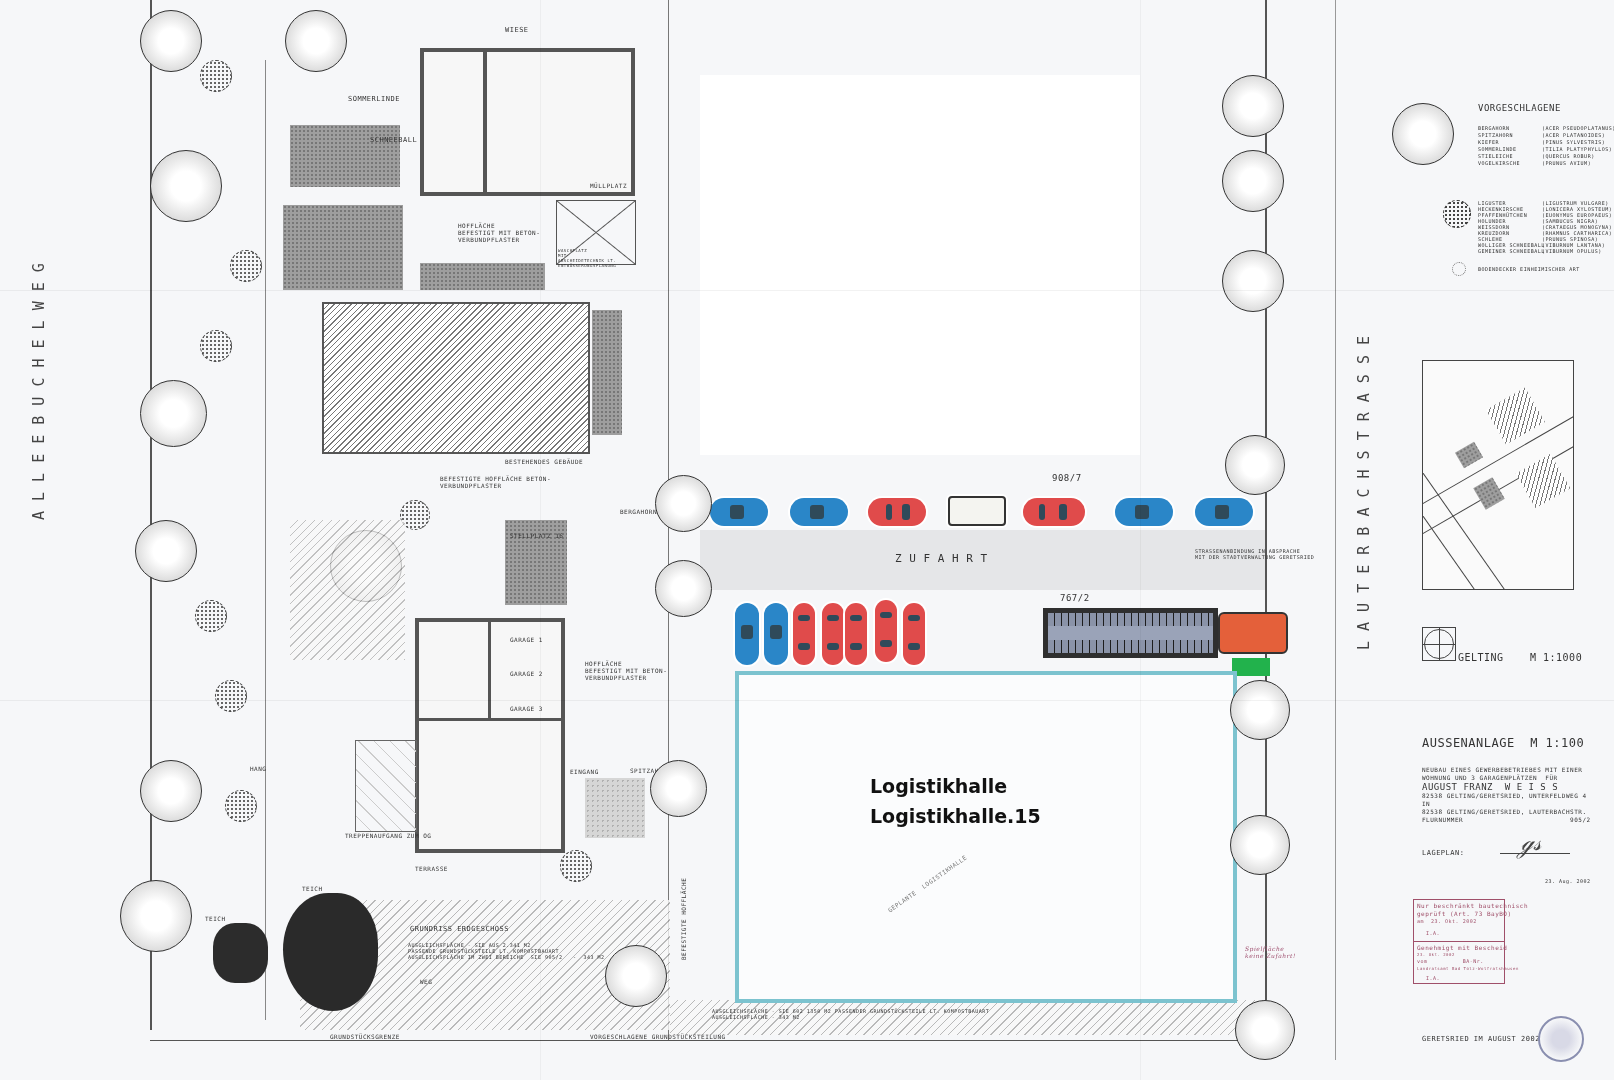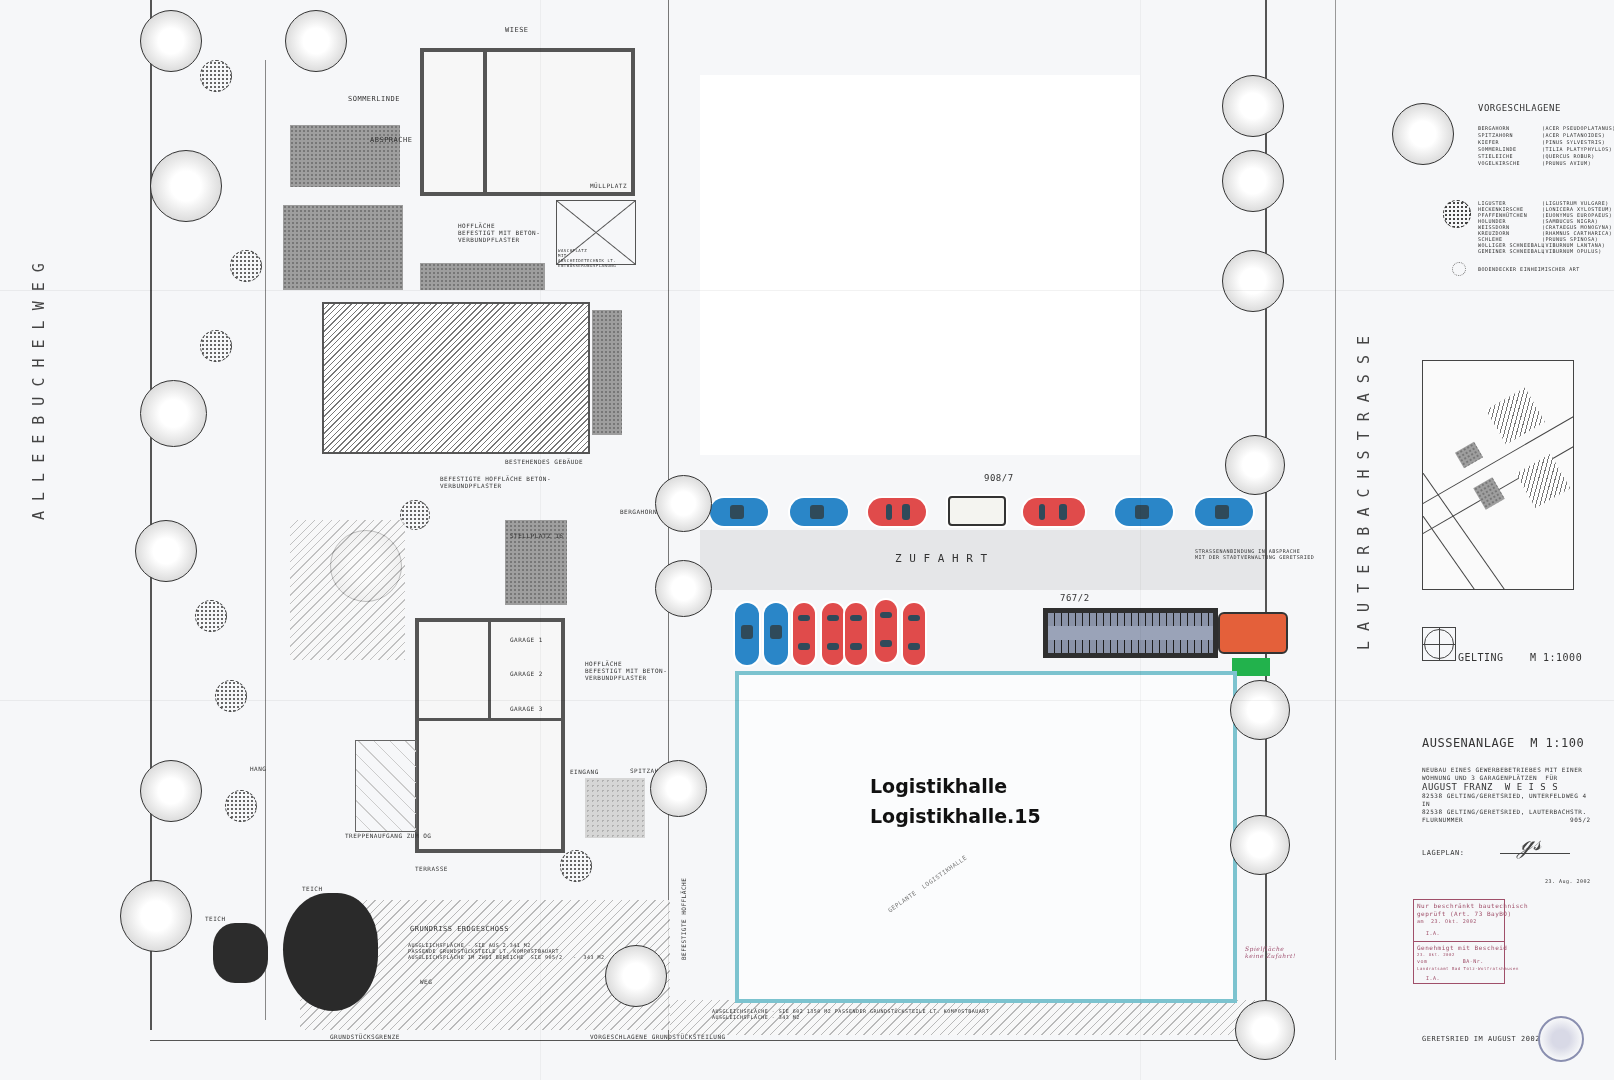--- a/index.html
+++ b/index.html
@@ -52,21 +52,21 @@
   <div class="tree" style="left:200px;top:330px;width:30px;height:30px;background:radial-gradient(#666 1px,transparent 1.5px);background-size:4px 4px;border:1px dashed #444;"></div>
   <div class="tree" style="left:195px;top:600px;width:30px;height:30px;background:radial-gradient(#666 1px,transparent 1.5px);background-size:4px 4px;border:1px dashed #444;"></div>
   <div class="tree" style="left:215px;top:680px;width:30px;height:30px;background:radial-gradient(#666 1px,transparent 1.5px);background-size:4px 4px;border:1px dashed #444;"></div>
   <div class="tree" style="left:225px;top:790px;width:30px;height:30px;background:radial-gradient(#666 1px,transparent 1.5px);background-size:4px 4px;border:1px dashed #444;"></div>
   <div class="tree" style="left:400px;top:500px;width:28px;height:28px;background:radial-gradient(#666 1px,transparent 1.5px);background-size:4px 4px;border:1px dashed #444;"></div>
   <div class="tree" style="left:560px;top:850px;width:30px;height:30px;background:radial-gradient(#666 1px,transparent 1.5px);background-size:4px 4px;border:1px dashed #444;"></div>
 
   <div class="abs stipple" style="left:290px;top:125px;width:110px;height:62px;"></div>
   <div class="abs stipple" style="left:283px;top:205px;width:120px;height:85px;"></div>
   <div class="abs stipple" style="left:420px;top:263px;width:125px;height:27px;"></div>
-  <div class="txt small" style="left:370px;top:136px;">ABSPRACHE</div>
+  <div class="txt small" style="left:370px;top:136px;">SCHNEEBALL</div>
   <div class="txt small" style="left:348px;top:95px;">SOMMERLINDE</div>
 
   <div class="abs wall" style="left:420px;top:48px;width:215px;height:148px;"></div>
   <div class="abs" style="left:483px;top:48px;width:4px;height:148px;background:#555;"></div>
   <div class="abs wall" style="left:556px;top:200px;width:80px;height:65px;border-width:1px;background:linear-gradient(to top right,transparent 49%,#555 50%,transparent 51%),linear-gradient(to bottom right,transparent 49%,#555 50%,transparent 51%);"></div>
   <div class="txt tiny" style="left:558px;top:248px;font-size:4px;">WASCHPLATZ
 MIT
 ABSCHEIDETECHNIK LT.
 ENTWÄSSERUNGSPLANUNG</div>
   <div class="txt small" style="left:505px;top:26px;">WIESE</div>
@@ -115,21 +115,21 @@
 AUSGLEICHSFLÄCHE IM ZWEI BEREICHE  SIE 905/2   -  343 M2</div>
   <div class="txt tiny" style="left:420px;top:978px;">WEG</div>
   <div class="txt tiny" style="left:250px;top:765px;">HANG</div>
   <div class="txt tiny" style="left:330px;top:1033px;">GRUNDSTÜCKSGRENZE</div>
   <div class="txt tiny" style="left:590px;top:1033px;">VORGESCHLAGENE GRUNDSTÜCKSTEILUNG</div>
   <div class="txt tiny" style="left:712px;top:1008px;font-size:5px;">AUSGLEICHSFLÄCHE - SIE 602 1350 M2 PASSENDER GRUNDSTÜCKSTEILE LT. KOMPOSTBAUART
 AUSGLEICHSFLÄCHE - 343 M2</div>
 
   <div class="redact" style="left:700px;top:75px;width:440px;height:380px;"></div>
 
-  <div class="txt med" style="left:984px;top:473px;">908/7</div>
+  <div class="txt med" style="left:1052px;top:473px;">908/7</div>
   <div class="txt med" style="left:1060px;top:593px;">767/2</div>
 
   <div class="abs" style="left:700px;top:530px;width:565px;height:60px;background:#e5e6e8;"></div>
   <div class="txt" style="left:895px;top:552px;font-size:11px;">Z U F A H R T</div>
   <div class="txt tiny" style="left:1195px;top:548px;font-size:5px;">STRASSENANBINDUNG IN ABSPRACHE
 MIT DER STADTVERWALTUNG GERETSRIED</div>
 
   <div class="car blue" style="left:710px;top:498px;width:58px;height:28px;">
       <div class="win" style="left:20px;top:7px;width:14px;height:14px;"></div>
     </div>

